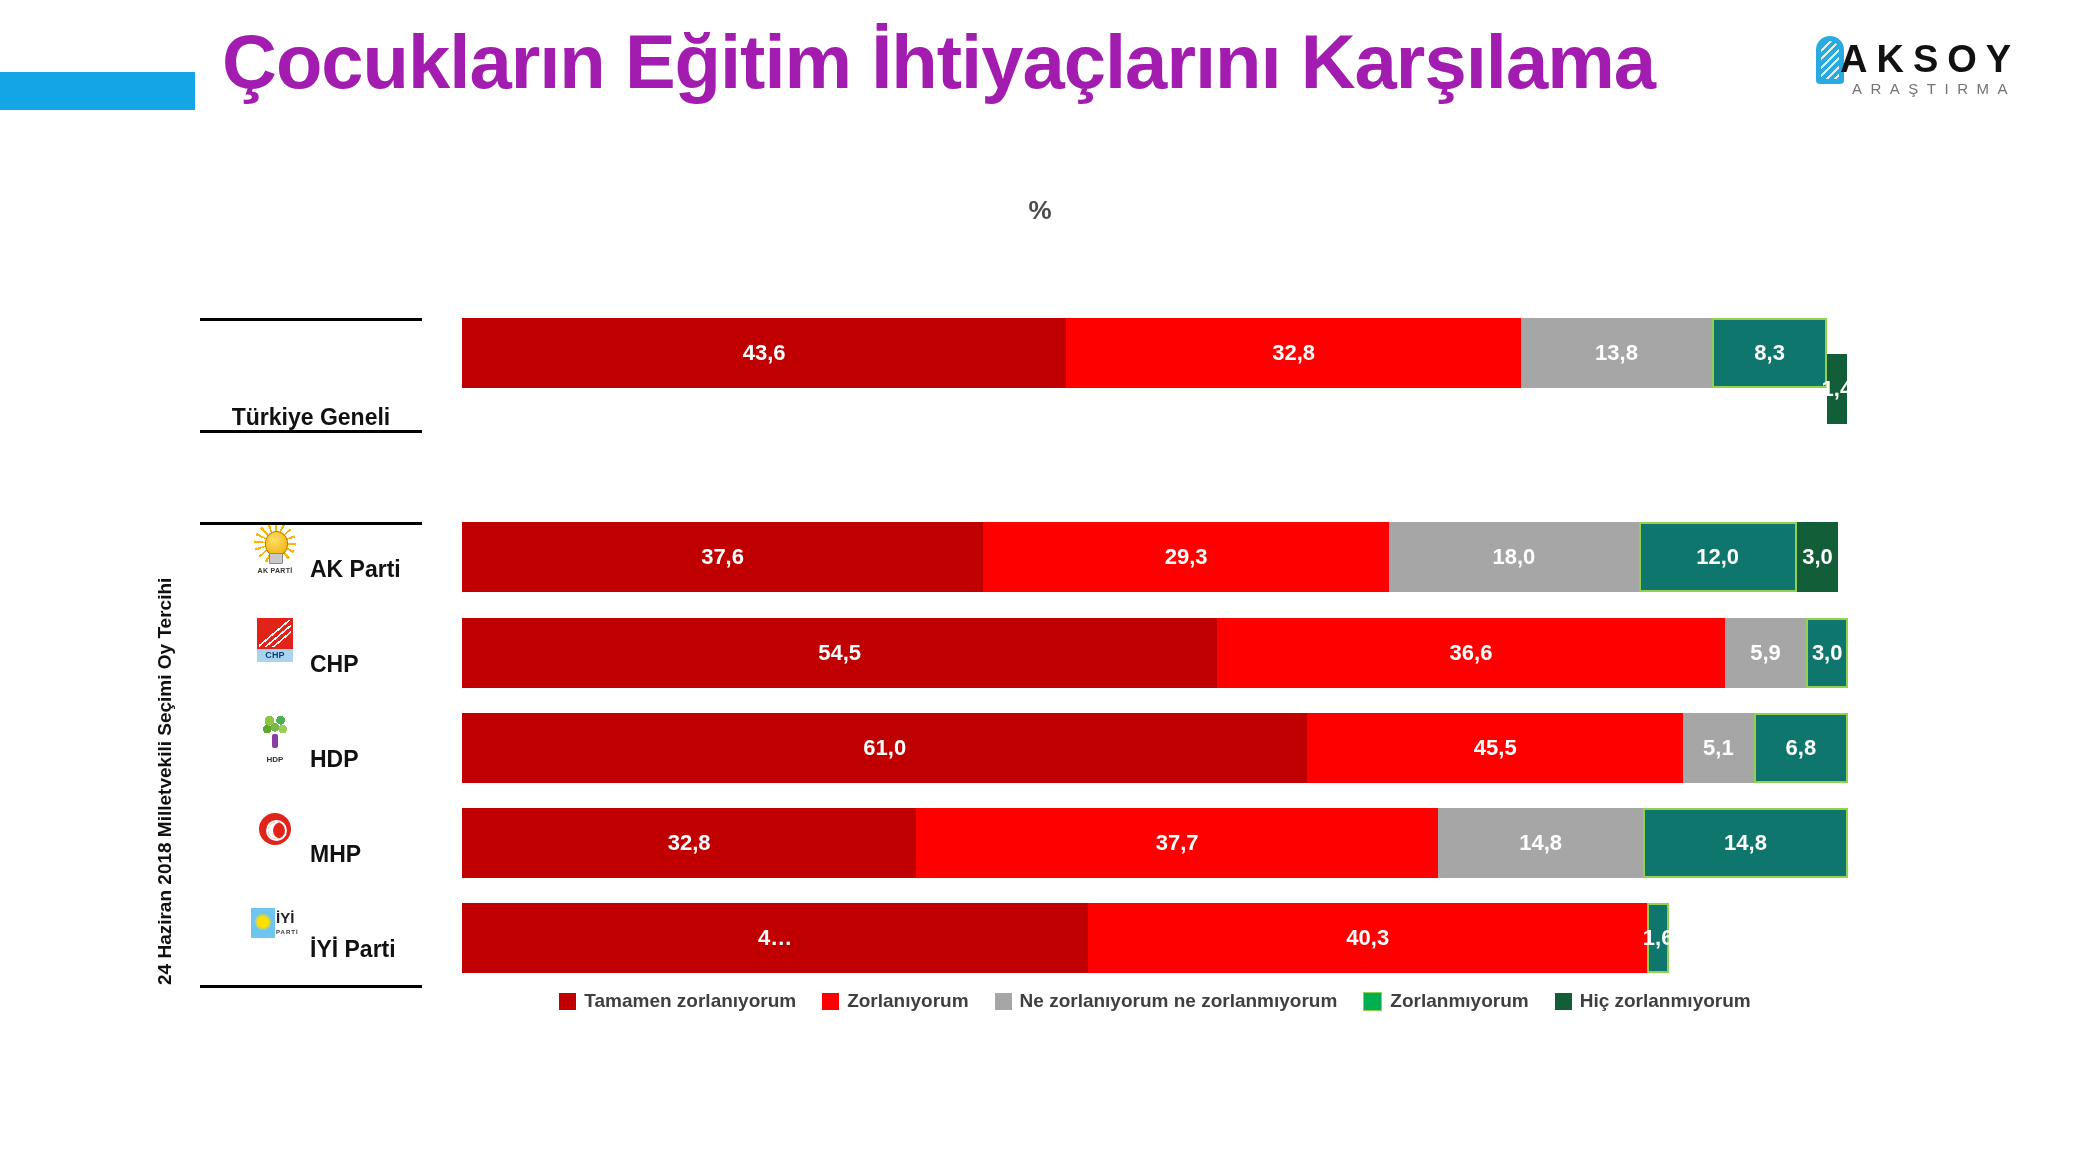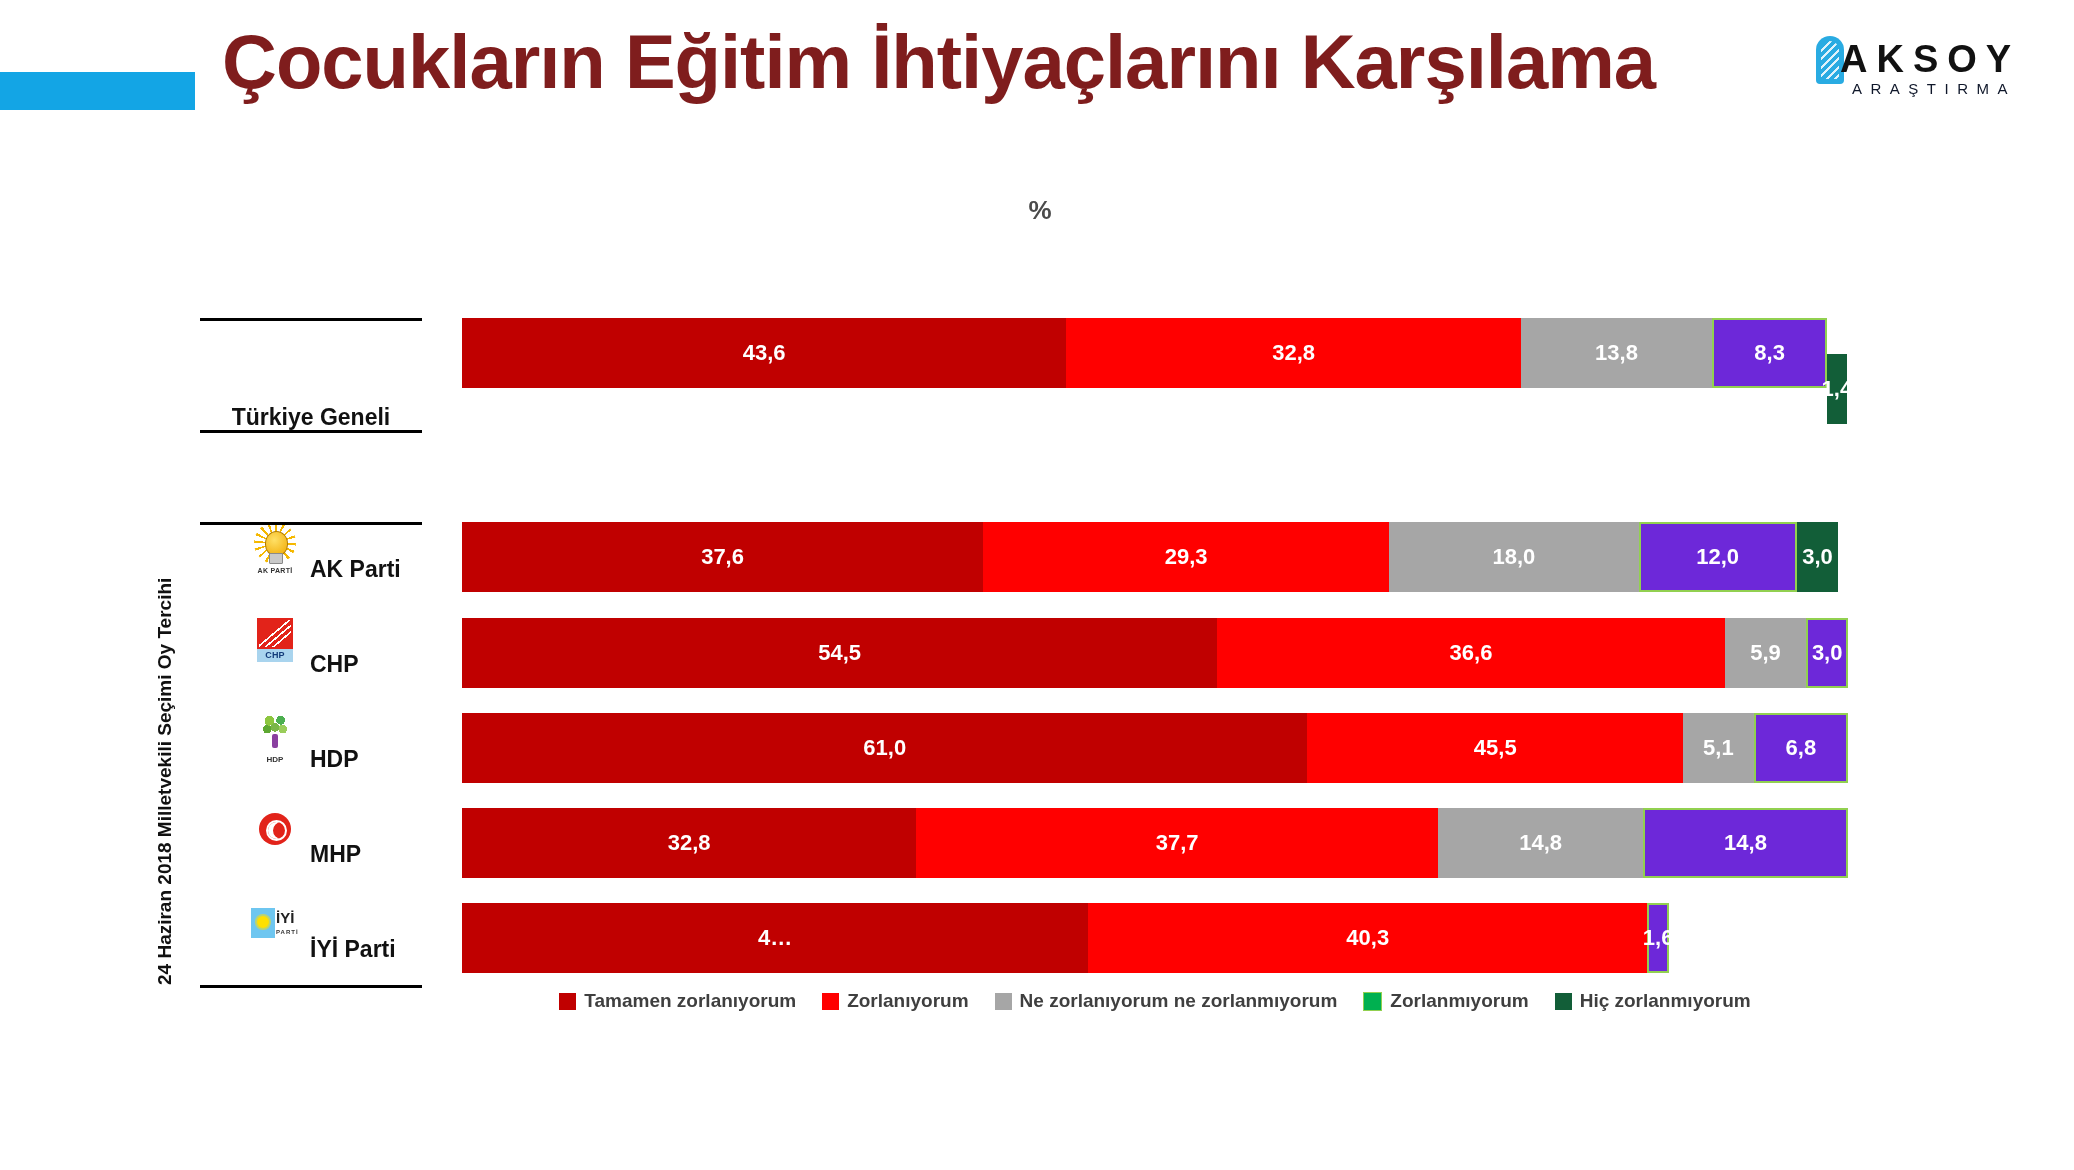--- a/index.html
+++ b/index.html
@@ -11,21 +11,21 @@
   }
 
   
   #header{position:absolute;left:0;top:0;width:2074px;height:150px;}
   .accent-bar{
     position:absolute;left:0;top:72px;width:195px;height:38px;background:#13A5E5;
   }
   #page-title{
     position:absolute;left:222px;top:22px;width:1560px;
     font-size:76px;font-weight:bold;line-height:1.05;
-    color:#7f1d1d;letter-spacing:-1px;white-space:nowrap;
+    color:#a21caf;letter-spacing:-1px;white-space:nowrap;
   }
 
   
   #logo{position:absolute;right:28px;top:34px;width:230px;height:72px;}
   #logo .mark{
     position:absolute;left:0;top:2px;width:28px;height:48px;
     background:#29ABE2;
     border-radius:14px 14px 4px 4px;
   }
   #logo .mark:after{
@@ -33,21 +33,21 @@
     background:
       repeating-linear-gradient(135deg,#ffffff 0 2px,#29ABE2 2px 6px);
     opacity:.85;border-radius:9px 9px 2px 2px;
   }
   #logo .word{
     position:absolute;left:24px;top:0px;font-size:38px;font-weight:bold;
     letter-spacing:9px;color:#111;line-height:50px;
   }
   #logo .sub{
     position:absolute;left:36px;top:46px;font-size:15px;letter-spacing:8.5px;
-    color:#0f172a;
+    color:#737373;
   }
 
   
   #subtitle{
     position:absolute;left:330px;top:186px;width:1420px;text-align:center;
     font-size:26px;font-weight:bold;color:#4b4b4b;line-height:1.3;
   }
   #subtitle .pct{display:block;margin-top:8px;}
 
   
@@ -76,21 +76,21 @@
        display:flex;flex-direction:row;}
   .seg{
     position:relative;height:100%;box-sizing:border-box;
     display:flex;align-items:center;justify-content:center;
     color:#ffffff;font-size:22px;font-weight:bold;
     overflow:visible;white-space:nowrap;
   }
   .seg.s0{background:#C00000;}
   .seg.s1{background:#FF0000;}
   .seg.s2{background:#A6A6A6;}
-  .seg.s3{background:#6d28d9;border:2px solid #92D050;}
+  .seg.s3{background:#0f766e;border:2px solid #92D050;}
   .seg.s4{background:#125E38;}
   .seg .val{position:relative;z-index:2;}
 
   
   .plogo{position:absolute;width:54px;height:54px;}
 
   
   .logo-akp{position:relative;}
   .logo-akp .rays{
     position:absolute;left:6px;top:2px;width:42px;height:42px;border-radius:50%;

